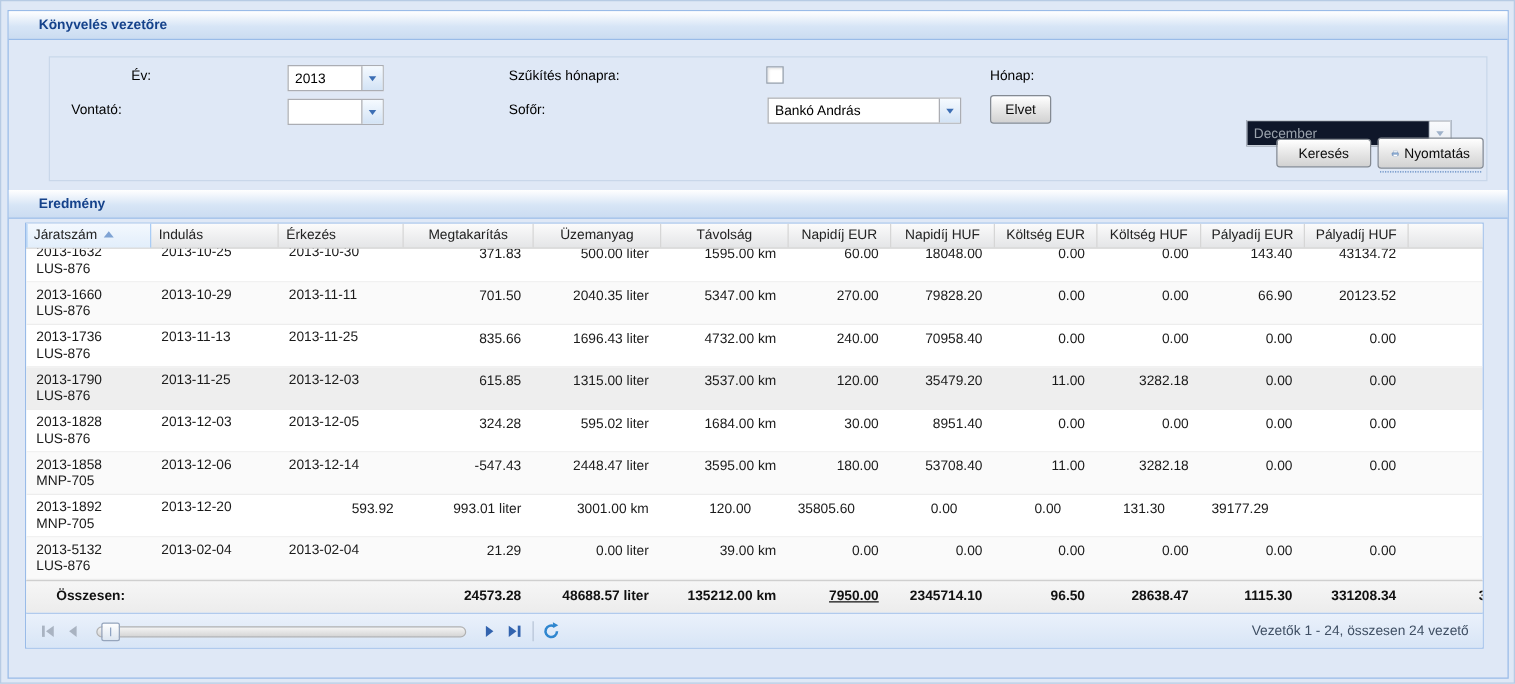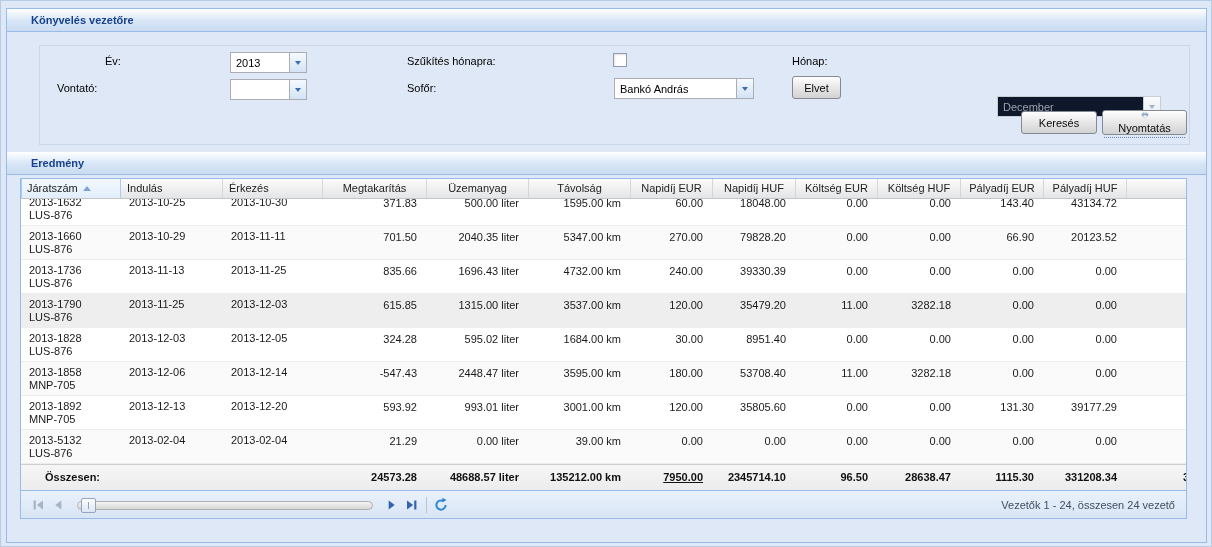--- a/index.html
+++ b/index.html
@@ -90,21 +90,21 @@
       </div>
       <div class="combo" style="left:190px; top:33px; width:77px;">
         <span class="val"></span>
         <span class="trigger">
             <i></i>
           </span>
       </div>
 
       <div class="cbx" style="left:573px; top:7px;"></div>
 
-      <div class="combo" style="left:574px; top:32px; width:140px;">
+      <div class="combo" style="left:574px; top:32px; width:155px;">
         <span class="val">Bankó András</span>
         <span class="trigger">
             <i></i>
           </span>
       </div>
 
       <div class="btn" style="left:752px; top:30px; width:49px;">
         <span>Elvet</span>
       </div>
 
@@ -112,21 +112,21 @@
         <span class="val">December</span>
         <span class="trigger">
             <i></i>
           </span>
       </div>
     </div>
 
     <div class="btn" style="left:1014px; top:102px; width:76px;">
       <span>Keresés</span>
     </div>
-    <div class="btn focused" style="left:1095px; top:101px; width:85px; height:25px;flex-direction:column;">
+    <div class="btn focused" style="left:1095px; top:101px; width:85px; height:25px;">
       <svg width="16" height="16" viewBox="0 0 16 16">
         <rect x="4" y="2.5" width="8" height="4.5" fill="#ffffff" stroke="#9ab0cc" stroke-width="0.9"></rect>
         <rect x="1.5" y="6" width="13" height="5.5" rx="1" fill="#8fafd6" stroke="#5c7ca8" stroke-width="0.9"></rect>
         <rect x="4" y="9.5" width="8" height="4.5" fill="#ffffff" stroke="#9ab0cc" stroke-width="0.9"></rect>
       </svg>
       <span>Nyomtatás</span>
     </div>
 
     <div class="panel-hd" style="position:absolute; left:0; top:143px; right:0;">
       <span>Eredmény</span>
@@ -190,21 +190,21 @@
             <div class="gc left" style="width: 100px;">
               <div>2013-1736</div>
               <div>LUS-876</div>
             </div>
             <div class="gc left" style="width: 102px;">2013-11-13</div>
             <div class="gc left" style="width: 100px;">2013-11-25</div>
             <div class="gc num" style="width: 104px;">835.66</div>
             <div class="gc num" style="width: 102px;">1696.43 liter</div>
             <div class="gc num" style="width: 102px;">4732.00 km</div>
             <div class="gc num" style="width: 82px;">240.00</div>
-            <div class="gc num" style="width: 83px;">39330.39</div>
+            <div class="gc num" style="width: 83px;">70958.40</div>
             <div class="gc num" style="width: 82px;">0.00</div>
             <div class="gc num" style="width: 83px;">0.00</div>
             <div class="gc num" style="width: 83px;">0.00</div>
             <div class="gc num" style="width: 83px;">0.00</div>
             <div class="gc" style="flex: 1 1 0%;"></div>
           </div>
           <div class="grow sel">
             <div class="gc left" style="width: 100px;">
               <div>2013-1790</div>
               <div>LUS-876</div>
@@ -256,21 +256,20 @@
             <div class="gc num" style="width: 83px;">3282.18</div>
             <div class="gc num" style="width: 83px;">0.00</div>
             <div class="gc num" style="width: 83px;">0.00</div>
             <div class="gc" style="flex: 1 1 0%;"></div>
           </div>
           <div class="grow">
             <div class="gc left" style="width: 100px;">
               <div>2013-1892</div>
               <div>MNP-705</div>
             </div>
-            <div class="gc left" style="width: 102px;">2013-12-13</div>
             <div class="gc left" style="width: 100px;">2013-12-20</div>
             <div class="gc num" style="width: 104px;">593.92</div>
             <div class="gc num" style="width: 102px;">993.01 liter</div>
             <div class="gc num" style="width: 102px;">3001.00 km</div>
             <div class="gc num" style="width: 82px;">120.00</div>
             <div class="gc num" style="width: 83px;">35805.60</div>
             <div class="gc num" style="width: 82px;">0.00</div>
             <div class="gc num" style="width: 83px;">0.00</div>
             <div class="gc num" style="width: 83px;">131.30</div>
             <div class="gc num" style="width: 83px;">39177.29</div>

